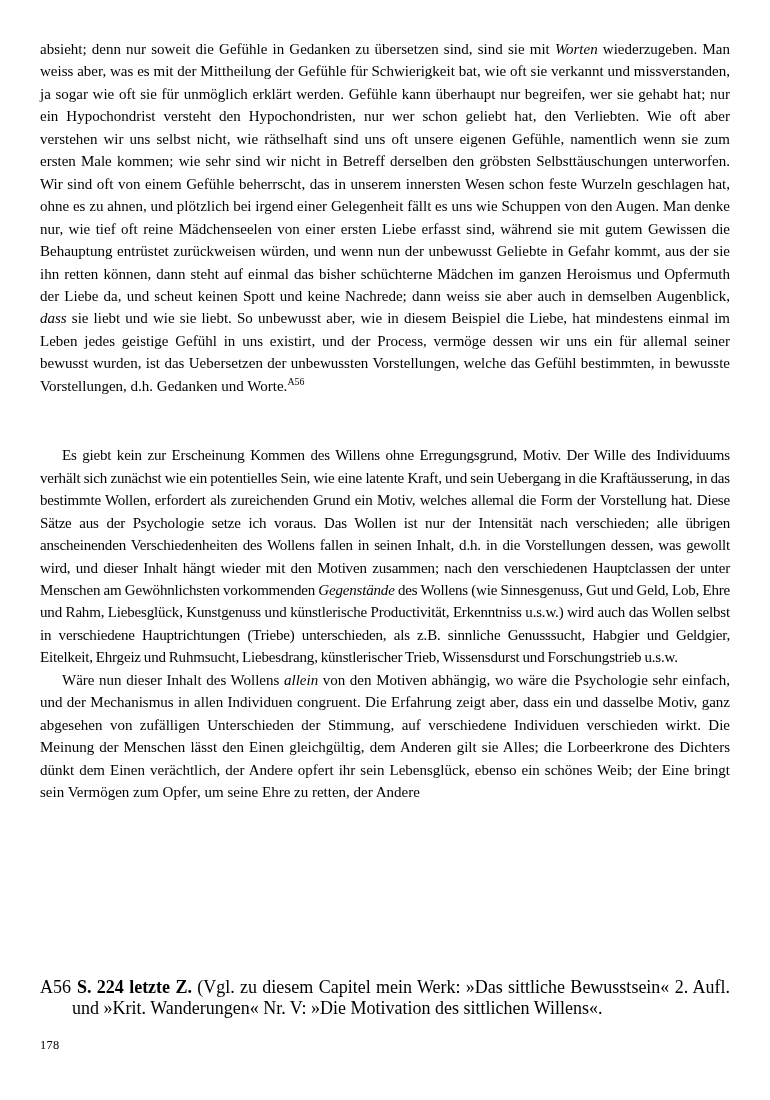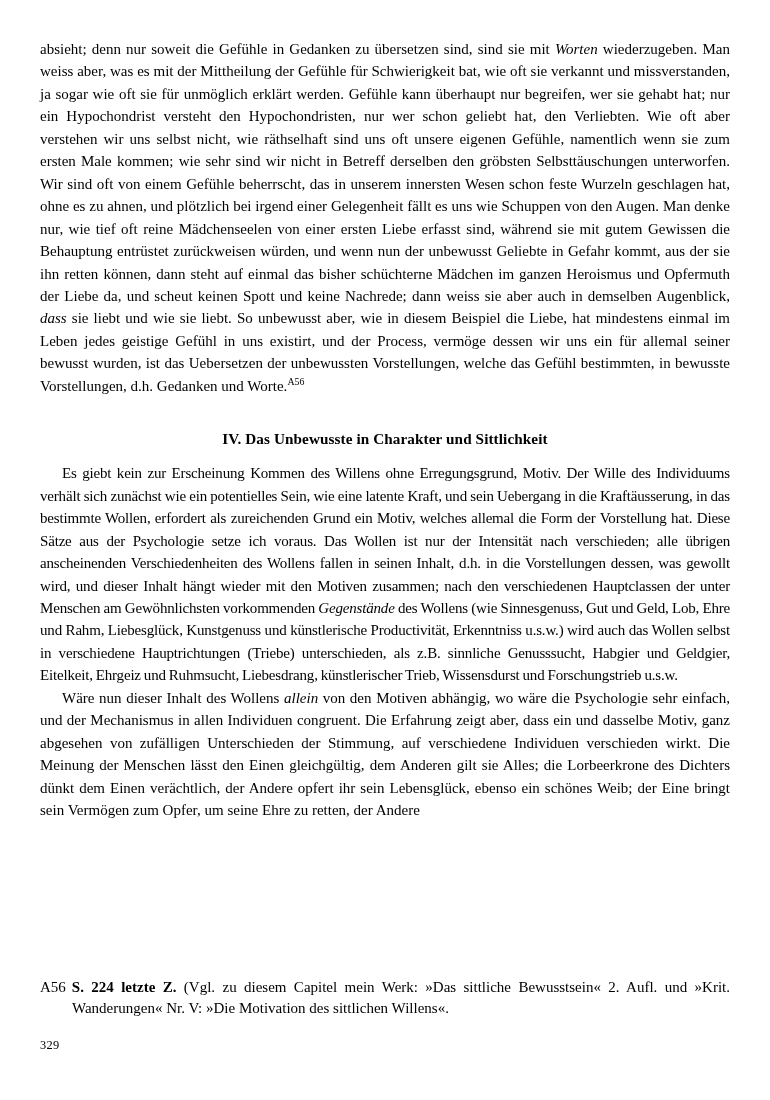--- a/index.html
+++ b/index.html
@@ -50,21 +50,21 @@
   sup.fn {
     font-size: 0.66em;
     vertical-align: super;
     line-height: 0;
   }
   .footnote-block {
     position: absolute;
     left: 40px;
     top: 977px;
     width: 690px;
-    font-size: 15px;
+    font-size: 18px;
     line-height: 20.5px;
     text-align: justify;
   }
   .footnote-line {
     margin: 0;
     text-indent: -0px;
   }
   .fn-hang {
     padding-left: 32px;
     text-indent: -32px;
@@ -81,27 +81,26 @@
 </style>
 </head>
 <body>
 
 <div class="page">
 
   <p class="body"><span>absieht; denn nur soweit die Gefühle in Gedanken zu übersetzen sind, sind sie mit </span><i>Worten</i><span> wiederzugeben. Man weiss aber, was es mit der Mittheilung der Gefühle für Schwierigkeit bat, wie oft sie verkannt und missverstanden, ja sogar wie oft sie für unmöglich erklärt werden. Gefühle kann überhaupt nur begreifen, wer sie gehabt hat; nur ein Hypochondrist versteht den Hypochondristen, nur wer schon geliebt hat, den Verliebten. Wie oft aber verstehen wir uns selbst nicht, wie räthselhaft sind uns oft unsere eigenen Gefühle, namentlich wenn sie zum ersten Male kommen; wie sehr sind wir nicht in Betreff derselben den gröbsten Selbsttäuschungen unterworfen. Wir sind oft von einem Gefühle beherrscht, das in unserem innersten Wesen schon feste Wurzeln geschlagen hat, ohne es zu ahnen, und plötzlich bei irgend einer Gelegenheit fällt es uns wie Schuppen von den Augen. Man denke nur, wie tief oft reine Mädchenseelen von einer ersten Liebe erfasst sind, während sie mit gutem Gewissen die Behauptung entrüstet zurückweisen würden, und wenn nun der unbewusst Geliebte in Gefahr kommt, aus der sie ihn retten können, dann steht auf einmal das bisher schüchterne Mädchen im ganzen Heroismus und Opfermuth der Liebe da, und scheut keinen Spott und keine Nachrede; dann weiss sie aber auch in demselben Augenblick, </span><i>dass</i><span> sie liebt und wie sie liebt. So unbewusst aber, wie in diesem Beispiel die Liebe, hat mindestens einmal im Leben jedes geistige Gefühl in uns existirt, und der Process, vermöge dessen wir uns ein für allemal seiner bewusst wurden, ist das Uebersetzen der unbewussten Vorstellungen, welche das Gefühl bestimmten, in bewusste Vorstellungen, d.h. Gedanken und Worte.</span><sup class="fn">A56</sup></p>
 
   <div class="sec-gap-top"></div>
 
-  <h2 class="heading">IV. Das Unbewusste in Charakter und Sittlichkeit</h2>
 
   <div class="sec-gap-bottom"></div>
 
   <p class="body indent cond"><span>Es giebt kein zur Erscheinung Kommen des Willens ohne Erregungsgrund, Motiv. Der Wille des Individuums verhält sich zunächst wie ein potentielles Sein, wie eine latente Kraft, und sein Uebergang in die Kraftäusserung, in das bestimmte Wollen, erfordert als zureichenden Grund ein Motiv, welches allemal die Form der Vorstellung hat. Diese Sätze aus der Psychologie setze ich voraus. Das Wollen ist nur der Intensität nach verschieden; alle übrigen anscheinenden Verschiedenheiten des Wollens fallen in seinen Inhalt, d.h. in die Vorstellungen dessen, was gewollt wird, und dieser Inhalt hängt wieder mit den Motiven zusammen; nach den verschiedenen Hauptclassen der unter Menschen am Gewöhnlichsten vorkommenden </span><i>Gegenstände</i><span> des Wollens (wie Sinnesgenuss, Gut und Geld, Lob, Ehre und Rahm, Liebesglück, Kunstgenuss und künstlerische Productivität, Erkenntniss u.s.w.) wird auch das Wollen selbst in verschiedene Hauptrichtungen (Triebe) unterschieden, als z.B. sinnliche Genusssucht, Habgier und Geldgier, Eitelkeit, Ehrgeiz und Ruhmsucht, Liebesdrang, künstlerischer Trieb, Wissensdurst und Forschungstrieb u.s.w.</span></p>
 
   <p class="body indent"><span>Wäre nun dieser Inhalt des Wollens </span><i>allein</i><span> von den Motiven abhängig, wo wäre die Psychologie sehr einfach, und der Mechanismus in allen Individuen congruent. Die Erfahrung zeigt aber, dass ein und dasselbe Motiv, ganz abgesehen von zufälligen Unterschieden der Stimmung, auf verschiedene Individuen verschieden wirkt. Die Meinung der Menschen lässt den Einen gleichgültig, dem Anderen gilt sie Alles; die Lorbeerkrone des Dichters dünkt dem Einen verächtlich, der Andere opfert ihr sein Lebensglück, ebenso ein schönes Weib; der Eine bringt sein Vermögen zum Opfer, um seine Ehre zu retten, der Andere</span></p>
 
 </div>
 
 <div class="footnote-block">
   <p class="footnote-line fn-hang"><span class="fn-mark">A56</span><b>S. 224 letzte Z.</b><span> (Vgl. zu diesem Capitel mein Werk: »Das sittliche Bewusstsein« 2. Aufl. und »Krit. Wanderungen« Nr. V: »Die Motivation des sittlichen Willens«.</span></p>
 </div>
 
-<div class="page-number">329</div>
+<div class="page-number">178</div>
 
 </body></html>

